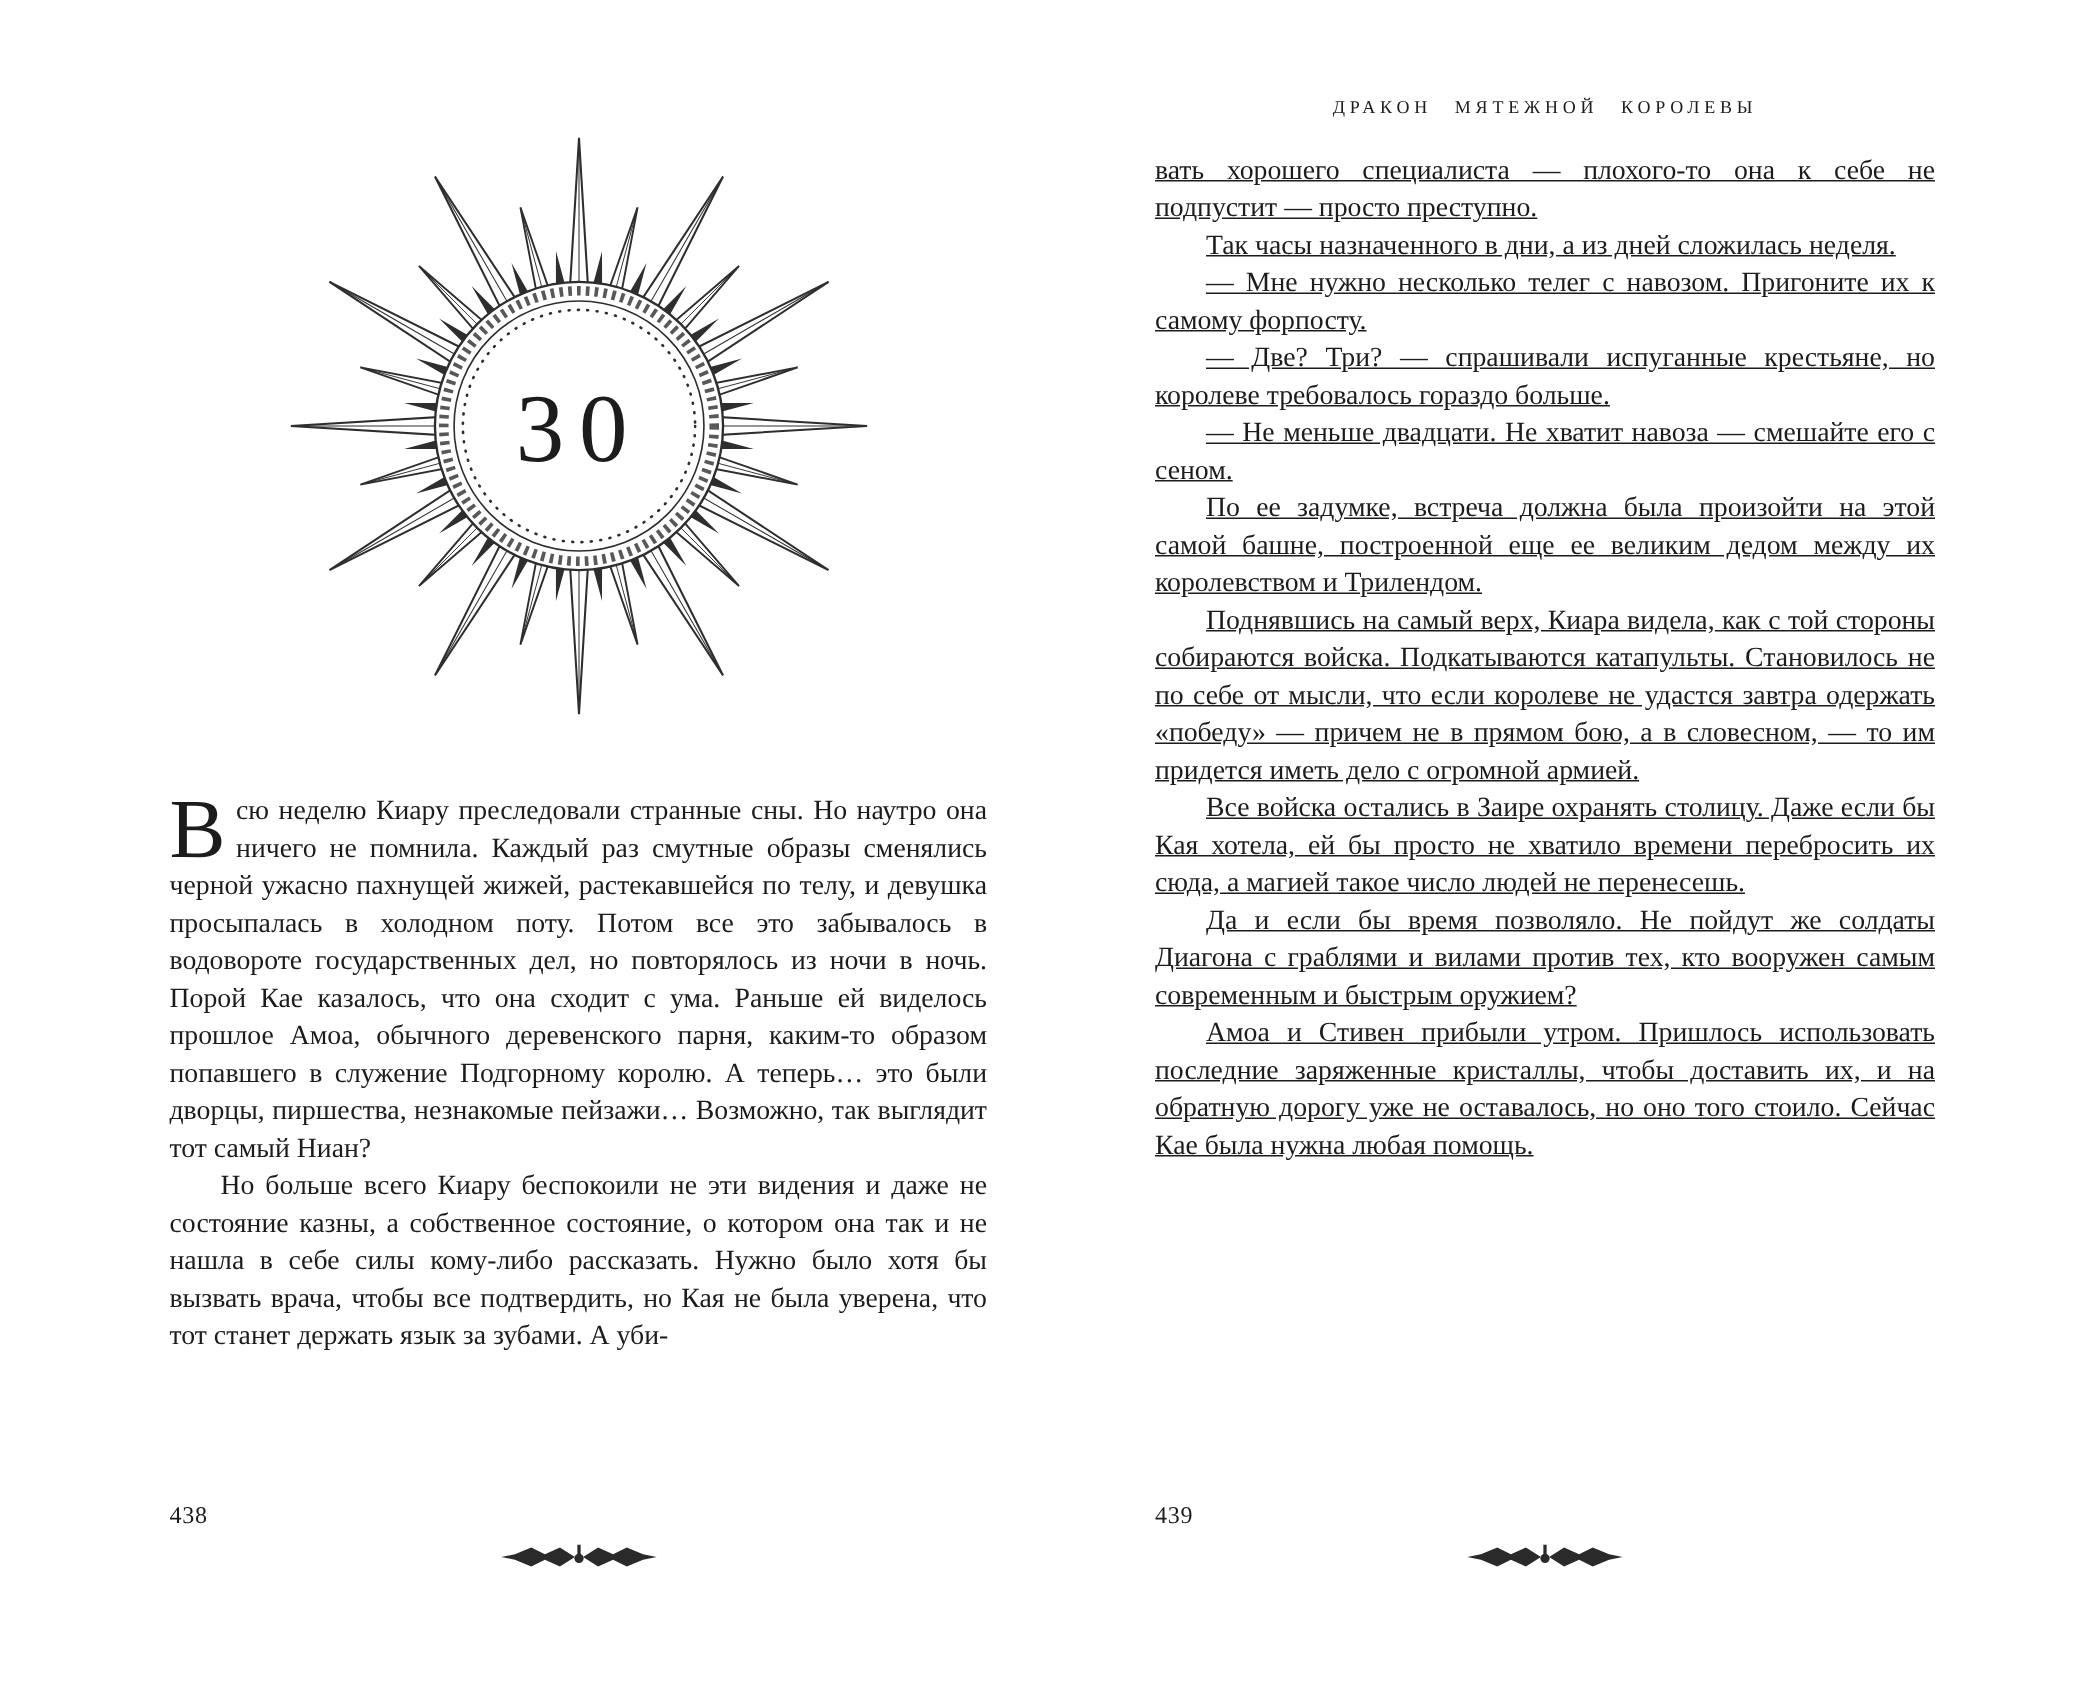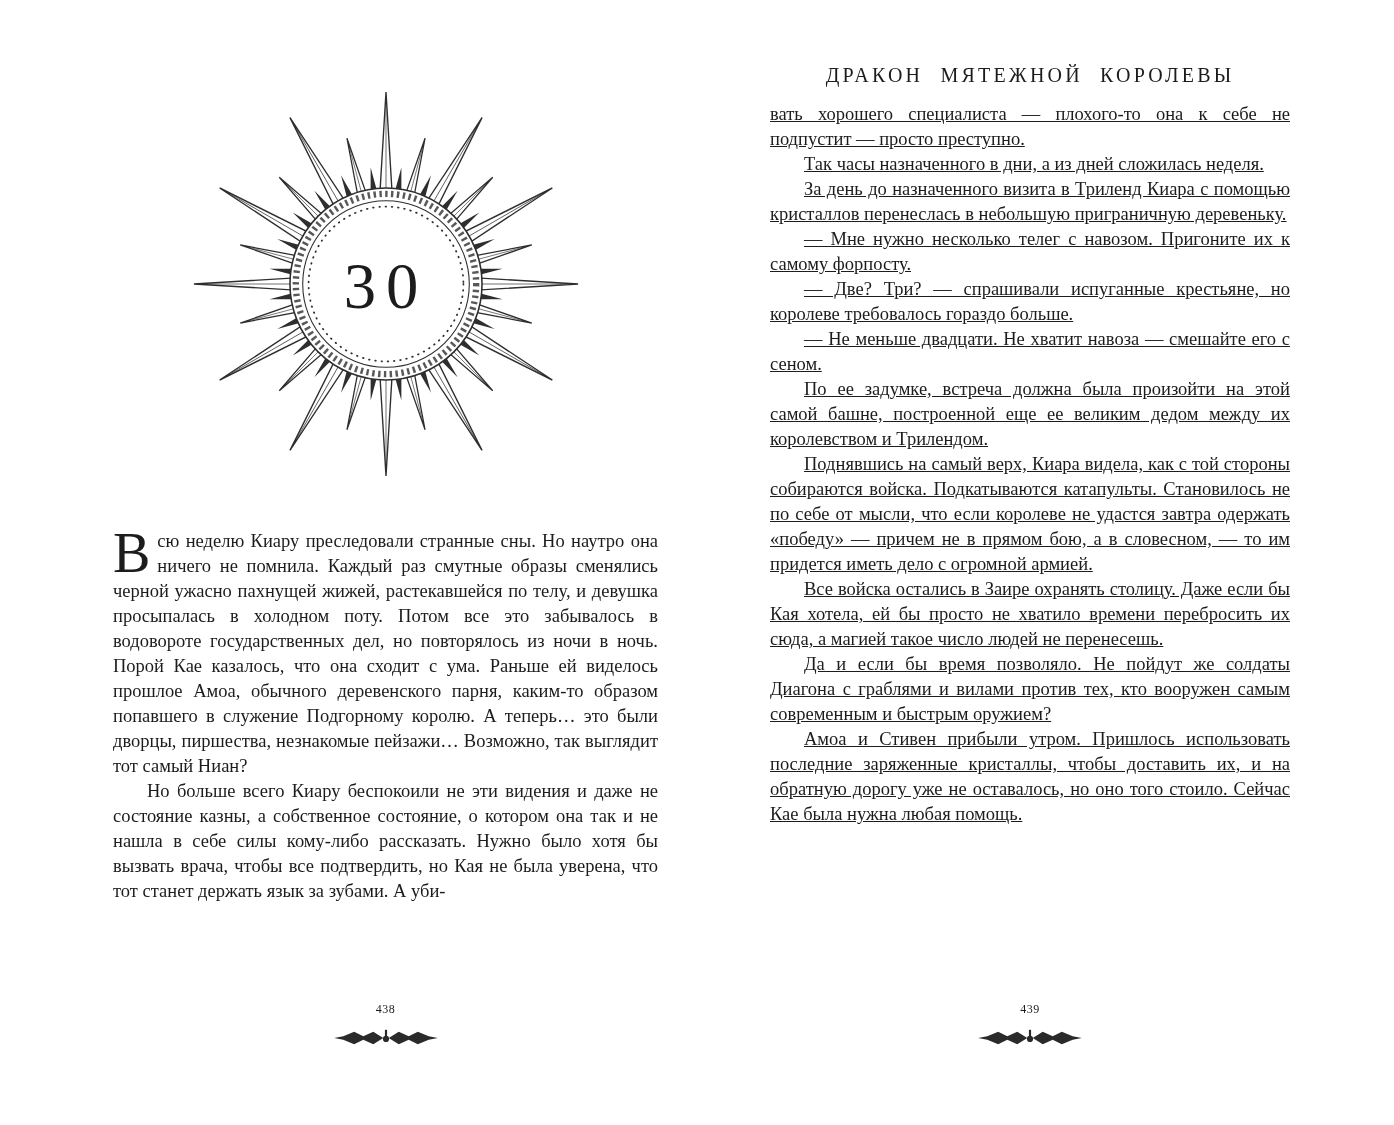--- a/index.html
+++ b/index.html
@@ -20,25 +20,25 @@
   .indent{text-indent:34px;}
 
   .dropcap{
     float:left;
     font-size:56px;line-height:43px;
     padding:3px 7px 0 0;
   }
 
   #running-header{
     left:770px;top:64px;width:520px;text-align:center;
-    font-size:20px;letter-spacing:3.2px;word-spacing:9px;
+    font-size:12px;letter-spacing:3.2px;word-spacing:9px;
     white-space:nowrap;
   }
 
-  .pagenum{text-align:center;font-size:12px;letter-spacing:0.5px;}
+  .pagenum{font-size:16px;letter-spacing:0.5px;}
   #left-pagenum{left:113px;top:1002px;width:545px;}
   #right-pagenum{left:770px;top:1002px;width:520px;}
 
   .flourish{width:112px;height:20px;}
   #left-flourish{left:330px;top:1028px;}
   #right-flourish{left:974px;top:1028px;}
 
   svg{display:block;}
 </style>
 </head>
@@ -133,21 +133,20 @@
       <circle cx="60" cy="12" r="3.4"></circle>
     </g>
   </svg>
 </div>
 
 <div class="abs" id="running-header">ДРАКОН МЯТЕЖНОЙ КОРОЛЕВЫ</div>
 
 <div class="abs bodytext" id="right-text" lang="ru">
   <p>вать хорошего специалиста — плохого-то она к себе не подпустит — просто преступно.</p>
   <p class="indent">Так часы назначенного в дни, а из дней сложилась неделя.</p>
-  <p class="indent">За день до назначенного визита в Триленд Киара с помощью кристаллов перенеслась в небольшую приграничную деревеньку.</p>
   <p class="indent">— Мне нужно несколько телег с навозом. Пригоните их к самому форпосту.</p>
   <p class="indent">— Две? Три? — спрашивали испуганные крестьяне, но королеве требовалось гораздо больше.</p>
   <p class="indent">— Не меньше двадцати. Не хватит навоза — смешайте его с сеном.</p>
   <p class="indent">По ее задумке, встреча должна была произойти на этой самой башне, построенной еще ее великим дедом между их королевством и Трилендом.</p>
   <p class="indent">Поднявшись на самый верх, Киара видела, как с той стороны собираются войска. Подкатываются катапульты. Становилось не по себе от мысли, что если королеве не удастся завтра одержать «победу» — причем не в прямом бою, а в словесном, — то им придется иметь дело с огромной армией.</p>
   <p class="indent">Все войска остались в Заире охранять столицу. Даже если бы Кая хотела, ей бы просто не хватило времени перебросить их сюда, а магией такое число людей не перенесешь.</p>
   <p class="indent">Да и если бы время позволяло. Не пойдут же солдаты Диагона с граблями и вилами против тех, кто вооружен самым современным и быстрым оружием?</p>
   <p class="indent">Амоа и Стивен прибыли утром. Пришлось использовать последние заряженные кристаллы, чтобы доставить их, и на обратную дорогу уже не оставалось, но оно того стоило. Сейчас Кае была нужна любая помощь.</p>
 </div>
 

